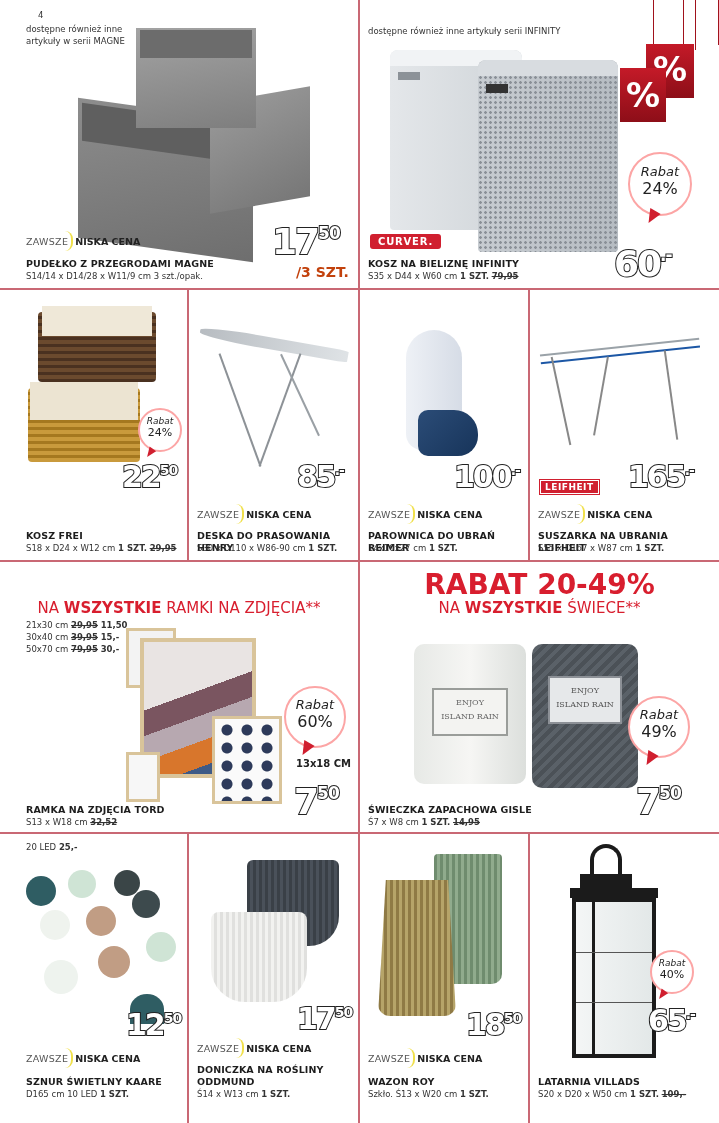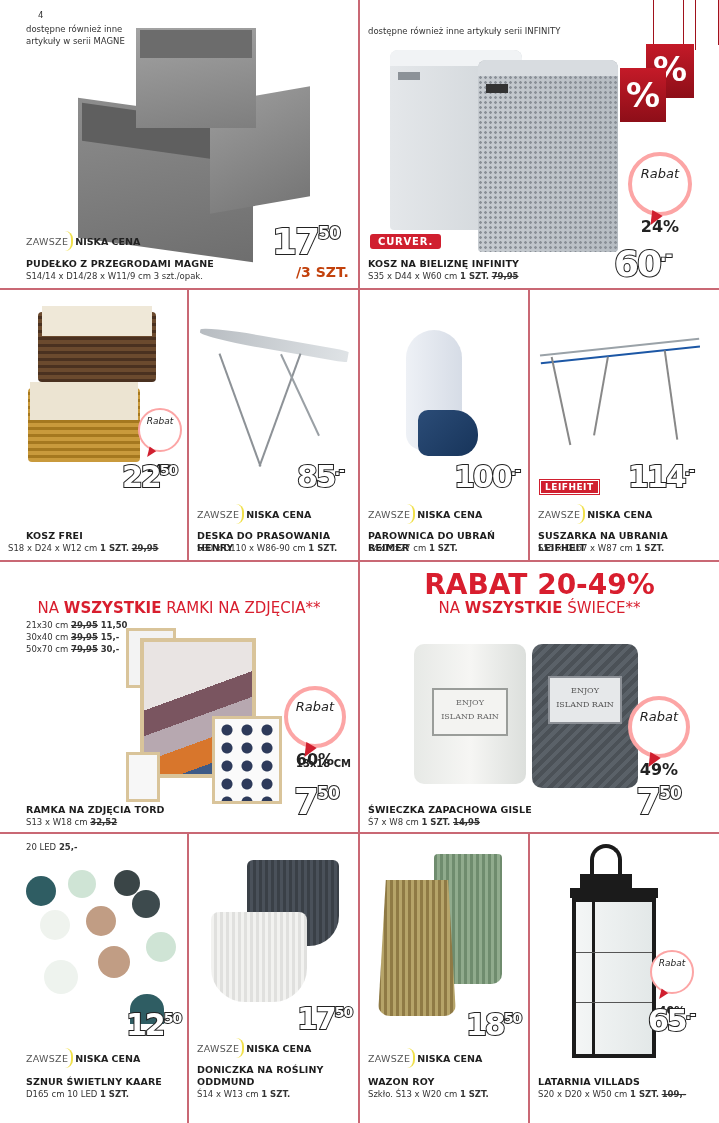--- a/index.html
+++ b/index.html
@@ -21,23 +21,23 @@
   .price .main { font-size: 36px; }
   .price .sup { font-size: 17px; vertical-align: top; position: relative; top: 1px; letter-spacing: -1px; }
   .price.sm .main { font-size: 30px; }
   .price.sm .sup { font-size: 14px; }
 
   .zns { position: absolute; display: flex; align-items: center; font-size: 9.5px; }
   .zns .z { color: #555; letter-spacing: 0.3px; }
   .zns .arc { width: 8px; height: 20px; border-right: 2px solid #f0e04a; border-radius: 0 12px 12px 0; margin: 0 2px 0 -3px; }
   .zns .n { font-weight: bold; color: #222; }
 
-  .bubble { position: absolute; border: 4px solid #fca5a5; border-radius: 50%; background: #fff; text-align: center; color: #222; }
+  .bubble { position: absolute; border: 2px solid #fca5a5; border-radius: 50%; background: #fff; text-align: center; color: #222; }
   .bubble .r { font-style: italic; display: block; }
-  .bubble .p { font-weight: bold; display: block; margin-top: 36px; }
+  .bubble .p { font-weight: normal; display: block; }
   .bubble .tail { position: absolute; width: 0; height: 0; }
 
   .brand-curver { position: absolute; background: #d01f2f; color: #fff; font-weight: bold; font-size: 10px; padding: 2px 8px; border-radius: 3px; letter-spacing: 0.8px; }
   .brand-leif { position: absolute; background: #d01f2f; color: #fff; font-weight: bold; font-size: 9px; padding: 1px 4px; border: 1px solid #fff; outline: 1px solid #d01f2f; letter-spacing: 0.5px; }
 
   .rabat-title { position: absolute; color: #d81e2e; font-weight: bold; text-align: center; white-space: nowrap; }
   .rabat-sub { position: absolute; color: #d81e2e; text-align: center; white-space: nowrap; }
   .rabat-sub b { font-weight: bold; }
 
   .tag { position: absolute; background: linear-gradient(180deg,#c41a28,#8d0e18); color: #fff; font-weight: bold; text-align: center; }
@@ -132,21 +132,21 @@
     </div>
     <div class="bubble" style="left:138px; top:118px; width:44px; height:44px; padding-top:6px; border-width:2px;">
       <span class="r" style="font-size:9px;">Rabat</span>
       <span class="p" style="font-size:11px;">24%</span>
       <div class="tail" style="left:6px; top:38px; border-left:4px solid transparent; border-right:4px solid transparent; border-top:10px solid #d01f2f; transform:rotate(35deg);"></div>
     </div>
     <div class="price sm" style="left:122px; top:172px;">
       <span class="main">22</span><span class="sup">50</span>
     </div>
     <div class="pname" style="left:26px; top:240px;">KOSZ FREI</div>
-    <div class="pdesc" style="left:8px; top:253px;">
+    <div class="pdesc" style="left:26px; top:253px;">
       <span>S18 x D24 x W12 cm</span> <b>1 SZT.</b> <s>29,95</s>
     </div>
   </div>
 
   <div class="cell" style="left:189px; top:290px; width:169px; height:270px;">
     <div class="shape" style="left:10px; top:48px; width:150px; height:12px; background:linear-gradient(90deg,#b7bcc1,#dfe3e6); border-radius:40% 10% 10% 40%; transform:rotate(10deg);"></div>
     <div class="shape" style="left:50px; top:60px; width:2px; height:120px; background:#8d9297; transform:rotate(-20deg);"></div>
     <div class="shape" style="left:90px; top:60px; width:2px; height:120px; background:#8d9297; transform:rotate(20deg);"></div>
     <div class="shape" style="left:110px; top:60px; width:2px; height:90px; background:#9aa0a5; transform:rotate(-25deg);"></div>
     <div class="price sm" style="left:108px; top:172px;">
@@ -180,21 +180,21 @@
     </div>
   </div>
 
   <div class="cell" style="left:530px; top:290px; width:189px; height:270px;">
     <div class="shape" style="left:10px; top:56px; width:160px; height:10px; border-top:2px solid #9aa2a8; border-bottom:2px solid #1c57a5; transform:rotate(-6deg);"></div>
     <div class="shape" style="left:30px; top:66px; width:2px; height:90px; background:#888; transform:rotate(-12deg);"></div>
     <div class="shape" style="left:70px; top:66px; width:2px; height:80px; background:#888; transform:rotate(10deg);"></div>
     <div class="shape" style="left:140px; top:60px; width:2px; height:90px; background:#888; transform:rotate(-8deg);"></div>
     <div class="brand-leif" style="left:10px; top:190px;">LEIFHEIT</div>
     <div class="price sm" style="left:98px; top:172px;">
-      <span class="main">114</span><span class="sup">.-</span>
+      <span class="main">165</span><span class="sup">.-</span>
     </div>
     <div class="zns" style="left:8px; top:214px;">
       <span class="z">ZAWSZE</span>
         <span class="arc"></span>
         <span class="n">NISKA CENA</span>
     </div>
     <div class="pname" style="left:8px; top:240px;">SUSZARKA NA UBRANIA LEIFHEIT</div>
     <div class="pdesc" style="left:8px; top:253px;">
       <span>S55 x D167 x W87 cm</span> <b>1 SZT.</b>
     </div>

